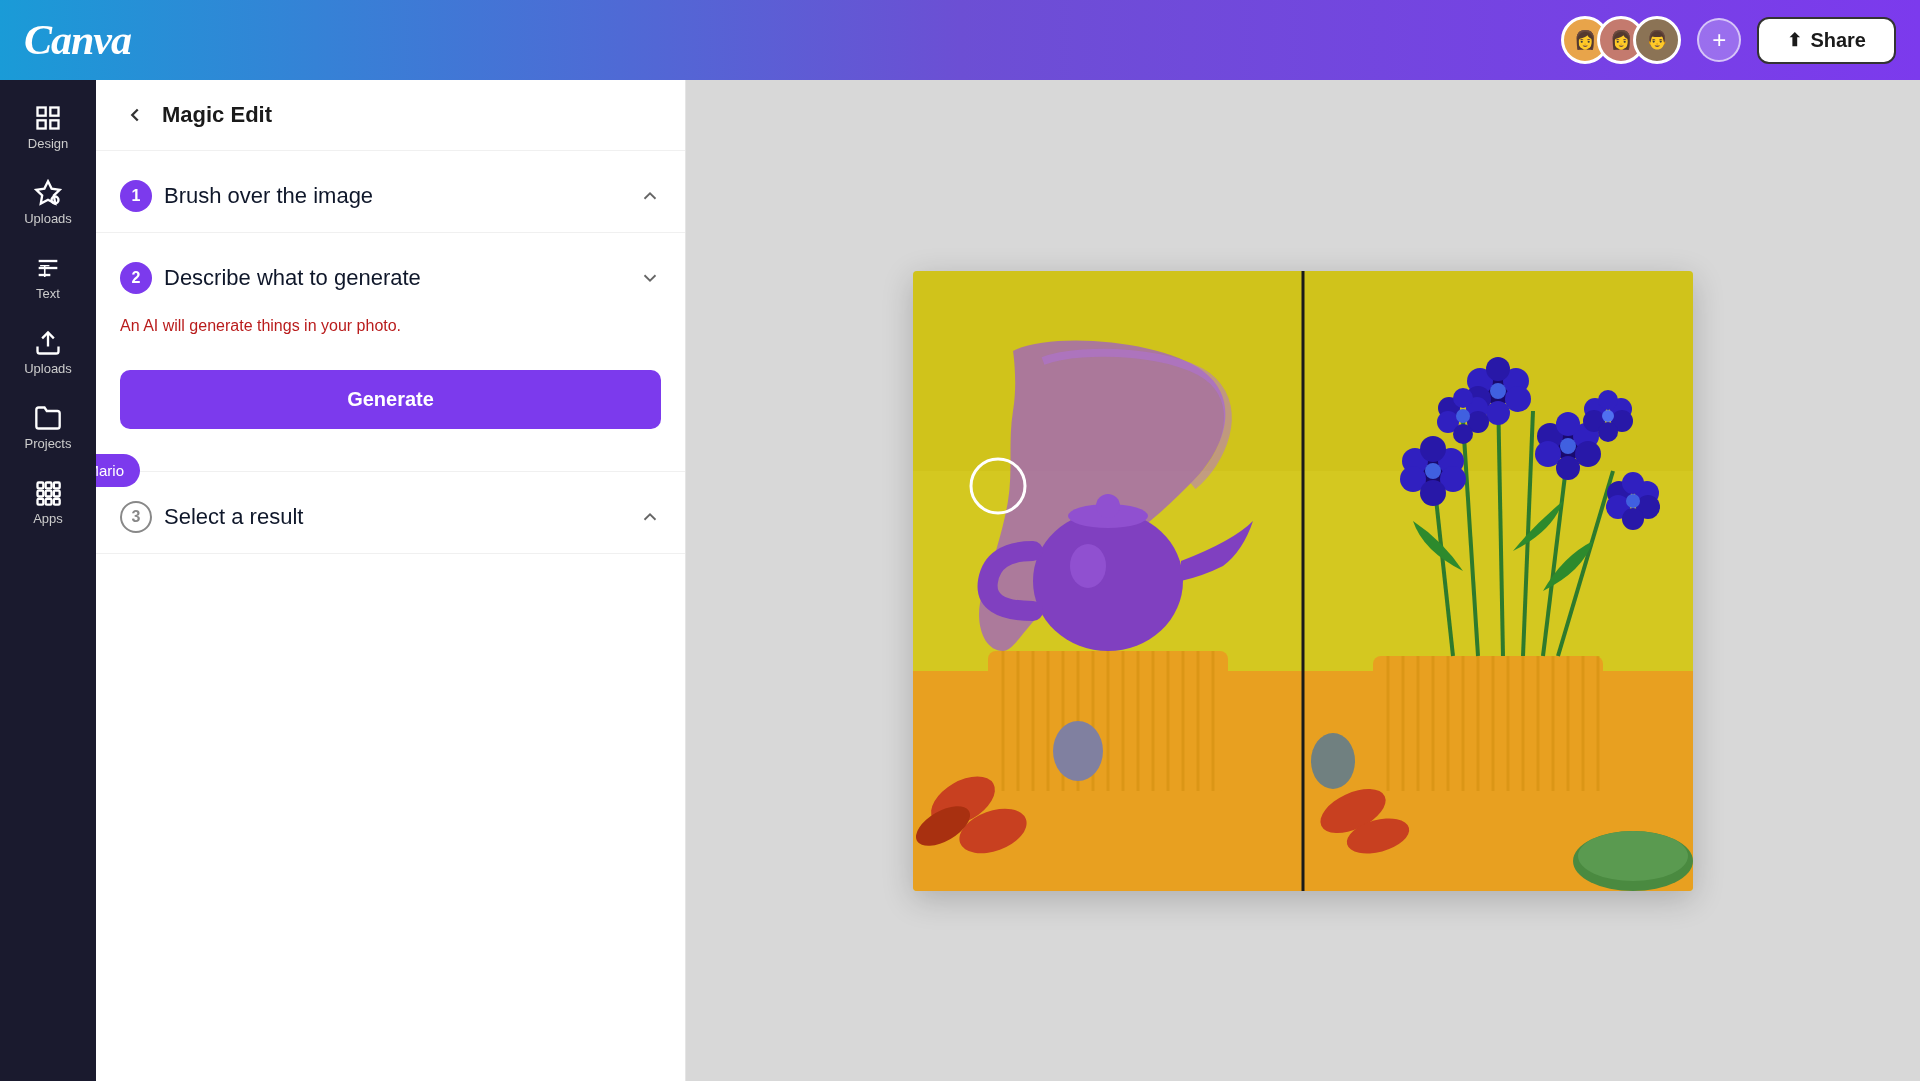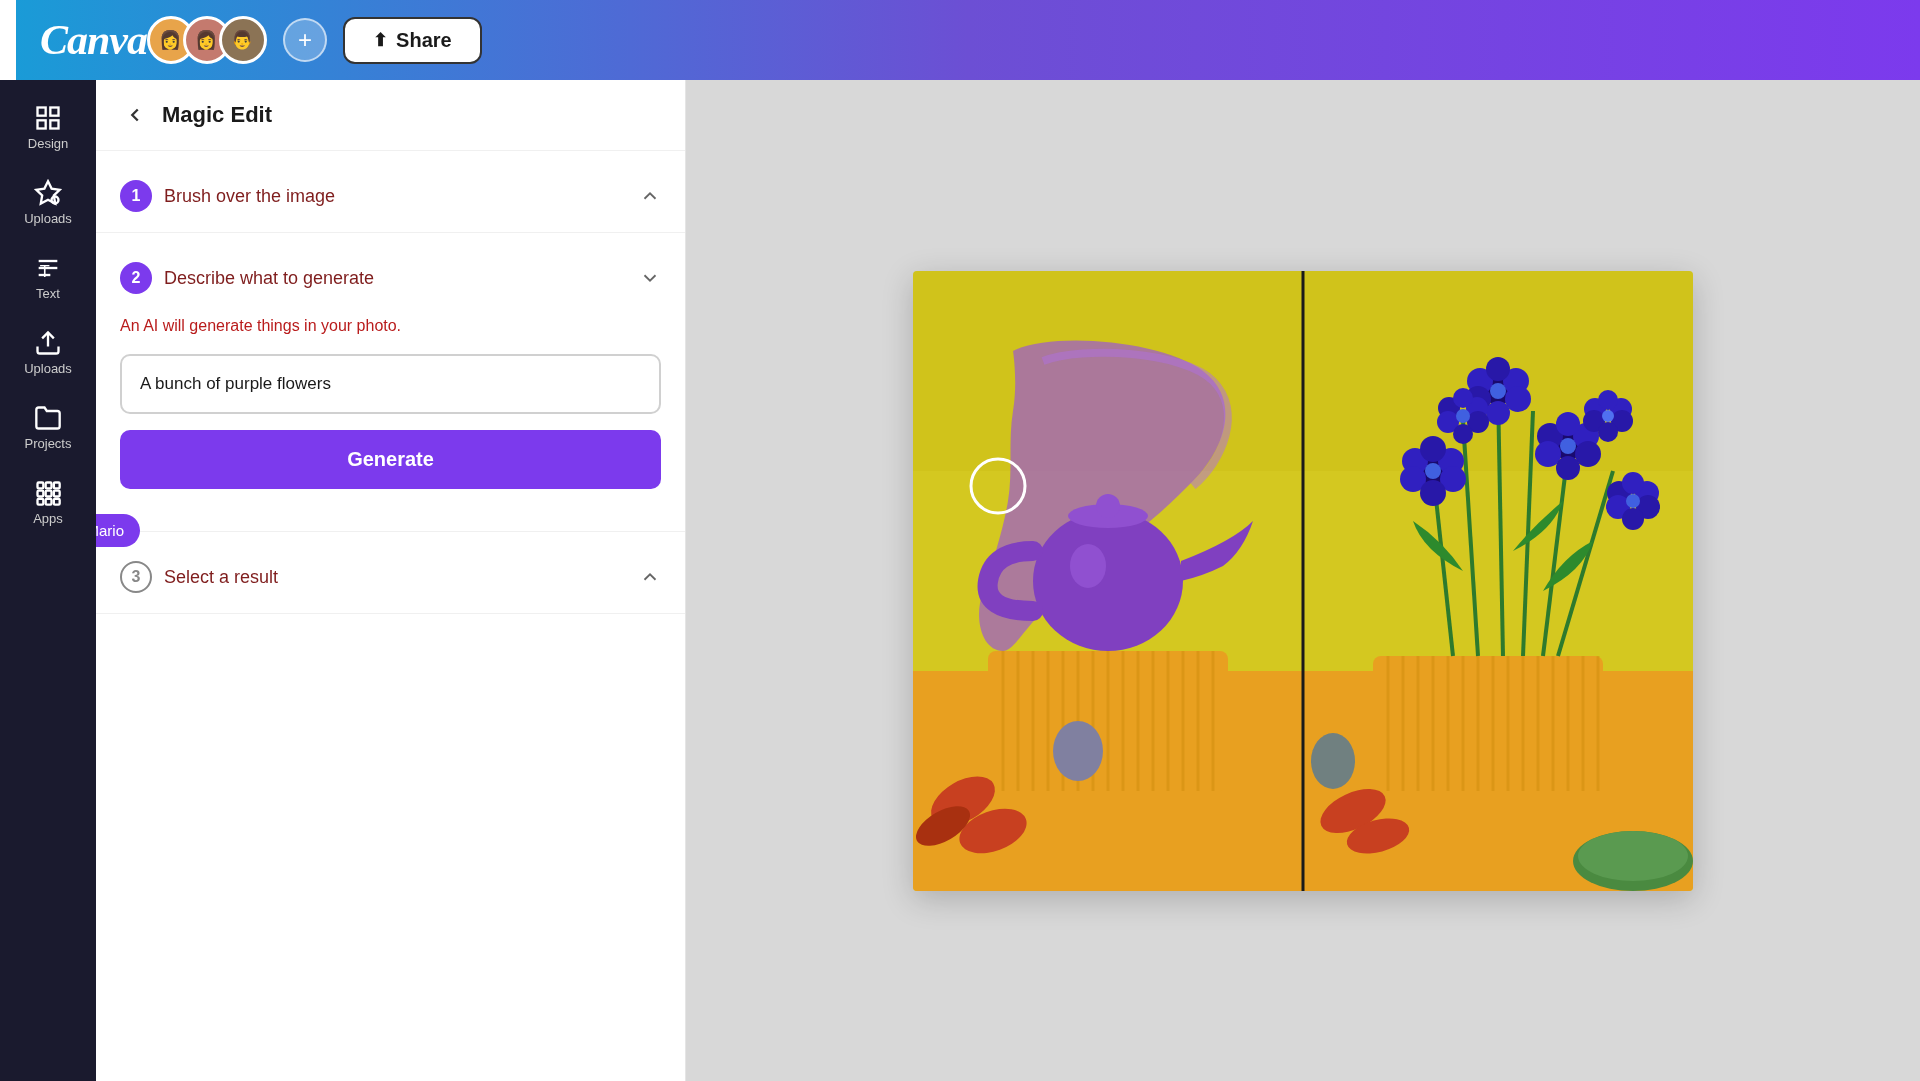--- a/index.html
+++ b/index.html
@@ -4,23 +4,23 @@
   <style>
     * { margin: 0; padding: 0; box-sizing: border-box; }
     body { width: 1920px; height: 1081px; overflow: hidden; font-family: -apple-system, BlinkMacSystemFont, 'Segoe UI', sans-serif; display: flex; flex-direction: column; }
 
     
     #header {
       height: 80px;
       background: linear-gradient(90deg, #1a9bd7 0%, #6c4fd4 50%, #7c3aed 100%);
       display: flex;
       align-items: center;
+      justify-content: space-between;
       padding: 0 24px;
       flex-shrink: 0;
-      margin-left: 16px;
     }
     #logo {
       font-family: Georgia, serif;
       font-size: 42px;
       color: white;
       font-style: italic;
       font-weight: bold;
       letter-spacing: -1px;
     }
     #header-right {
@@ -166,22 +166,22 @@
       font-size: 16px;
       font-weight: 700;
       flex-shrink: 0;
     }
     .step-number.outline {
       background: white;
       border: 2px solid #888;
       color: #888;
     }
     .step-title {
-      font-size: 18px;
-      color: #7f1d1d;
+      font-size: 22px;
+      color: #0f172a;
       text-align: right;
     }
     .step-title.bold { font-weight: 400; }
 
     
     #step2-content { padding: 0 24px 24px 24px; }
     #step2-description {
       font-size: 16px;
       color: #b91c1c;
       margin-bottom: 16px;
@@ -388,21 +388,20 @@
         <div class="step-header-left">
           <div class="step-number">2</div>
           <span class="step-title bold">Describe what to generate</span>
         </div>
         <svg width="22" height="22" viewBox="0 0 24 24" fill="none" stroke="#666" stroke-width="2">
           <polyline points="6 9 12 15 18 9"></polyline>
         </svg>
       </div>
       <div id="step2-content">
         <p id="step2-description">An AI will generate things in your photo.</p>
-        <input id="prompt-input" type="text" value="A bunch of purple flowers" placeholder="Describe what to generate" style="">
         <div style="position:relative;">
           <button id="generate-button">Generate</button>
           <div id="mario-tooltip">
             <div id="tooltip-popup">Mario</div>
           </div>
         </div>
       </div>
     </div>
 
     <div class="step-section">

